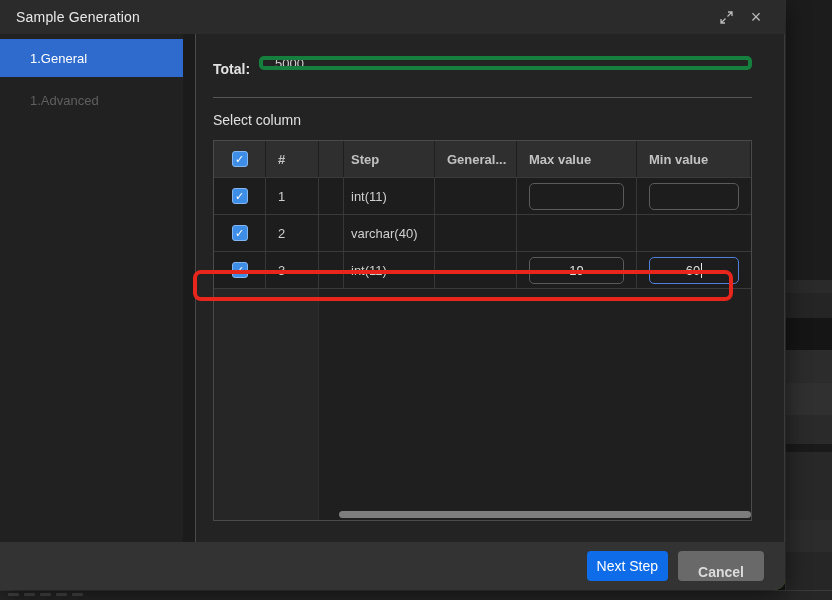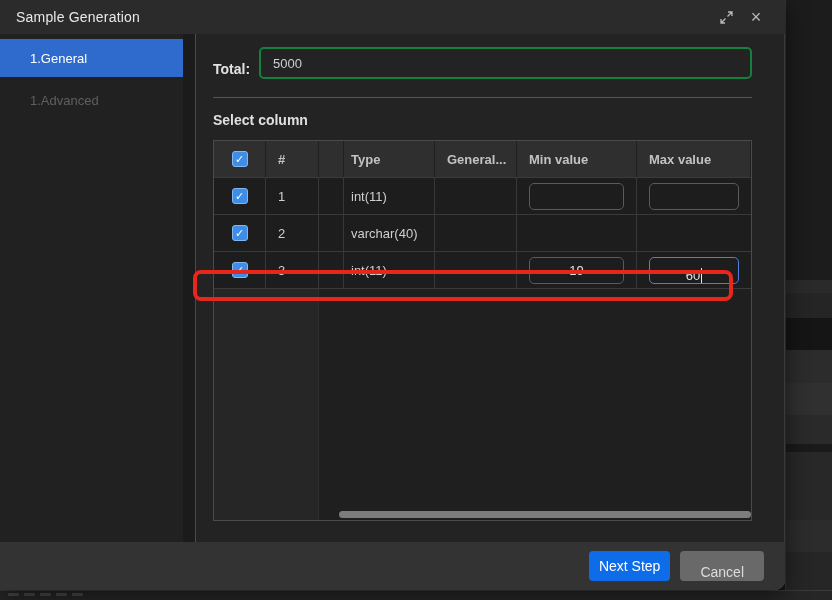--- a/index.html
+++ b/index.html
@@ -41,26 +41,26 @@
                font-size:13px; color:#5f5f5f; cursor:pointer; }
   .side-item.active { background:var(--accent-blue,#2e6bcd); color:#ffffff; }
   .side-item + .side-item { margin-top:4px; }
   .side-gap { width:13px; flex:0 0 13px; background:#1b1b1b; border-right:1px solid #4a4a4a; }
 
   
   .main { flex:1; background:#232323; padding:14px 32px 0 17px;
           border-right:1px solid #3a3a3a; position:relative; }
   .total-row { display:flex; align-items:center; height:30px; }
   .total-label { font-weight:700; color:#e2e2e2; font-size:14px;margin-top:12px; }
-  .total-input { flex:1; margin-left:9px; height:32px; background:transparent;
-                 border:2px solid #15803d; border-radius:5px; color:#cfcfcf;
+  .total-input { flex:1; margin-left:9px; height:14px; background:transparent;
+                 border:4px solid #15803d; border-radius:5px; color:#cfcfcf;
                  font-size:13px; padding:0 12px; outline:none;
                  font-family:"Liberation Sans","DejaVu Sans",sans-serif; }
   .hdivider { border:none; border-top:1px solid #555; margin:19px 0 0 0; }
-  .section-title { font-size:14px; font-weight:700; color:#e0e0e0; margin:14px 0 1px 0; }
+  .section-title { font-size:14px; font-weight:400; color:#e0e0e0; margin:14px 0 1px 0; }
 
   
   .tbl { margin-top:12px; width:539px; height:381px; border:1px solid #4a4a4a;
          background:#1d1d1d; position:relative; display:flex; flex-direction:column; }
   .trow { display:grid; grid-template-columns:52px 53px 20px 96px 82px 120px 114px;
           height:37px; flex:0 0 37px; }
   .trow.head { background:#2f2f2f; }
   .trow.head .tcell { border-right:1px solid #1f1f1f; color:#c2c2c2; font-weight:600; }
   .trow.body-row { background:#1d1d1d; border-bottom:1px solid #3a3a3a; }
   .trow.head { border-bottom:1px solid #3a3a3a; }
@@ -75,40 +75,40 @@
   
   .checkbox { width:16px; height:16px; border-radius:3px;
               background:var(--checkbox-blue,#3e8ee8); border:1px solid #84b7f1;
               color:#fff; font-size:11px; line-height:14px; text-align:center;
               cursor:pointer; font-weight:700; }
 
   
   .cell-input { width:100px; height:27px; border:1px solid #5a5a5a; border-radius:5px;
                 margin-left:0; display:flex; align-items:center; justify-content:center;
                 color:#e0e0e0; font-size:13px; cursor:text; background:transparent; }
-  .cell-input.focused { border-color:var(--focus-border,#4f7fd9);align-items:flex-end; }
+  .cell-input.focused { border-color:var(--focus-border,#4f7fd9); }
   .caret { display:inline-block; width:1px; height:15px; background:#e8e8e8; margin-left:1px; }
 
   
   .hscroll-thumb { position:absolute; left:125px; bottom:2px; width:412px; height:7px;
                    border-radius:4px; background:#7d7d7d; cursor:grab; }
 
   
   .annotation { position:absolute; left:210px; top:250px; width:540px; height:31px;
                 border:4px solid var(--annotation-red,#e8261c); border-radius:8px;
                 pointer-events:none; z-index:5; }
 
   
   .dlg-footer { flex:0 0 48px; background:#333333; border-bottom-right-radius:10px;
                 display:flex; align-items:center; justify-content:flex-end;
                 padding-right:21px; gap:10px; }
   .btn { height:30px; border:none; border-radius:4px; font-size:14px; cursor:pointer;
          font-family:"Liberation Sans","DejaVu Sans",sans-serif; }
   .btn.primary { background:var(--button-blue,#0e6ce8); color:#ffffff; padding:0 10px; }
-  .btn.secondary { background:#696969; color:#dcdcdc; padding:13px 20px; }
+  .btn.secondary { background:#696969; color:#dcdcdc; padding:13px 20px;font-weight:bold; }
 </style>
 </head>
 <body>
 
 <div class="screen">
 
   <div class="bg-right">
     <div class="bg-band" style="top:0;height:280px;background:#1c1c1c"></div>
     <div class="bg-band" style="top:280px;height:13px;background:#2a2a2a"></div>
     <div class="bg-band" style="top:293px;height:25px;background:#252525"></div>
@@ -168,24 +168,24 @@
         <div class="section-title">Select column</div>
 
         <div class="tbl">
 
           <div class="trow head">
             <div class="tcell center">
               <span class="checkbox">✓</span>
             </div>
             <div class="tcell">#</div>
             <div class="tcell"></div>
-            <div class="tcell">Type</div>
+            <div class="tcell">Step</div>
             <div class="tcell">General...</div>
+            <div class="tcell">Max value</div>
             <div class="tcell">Min value</div>
-            <div class="tcell">Max value</div>
           </div>
 
           <div class="trow body-row">
             <div class="tcell center">
               <span class="checkbox">✓</span>
             </div>
             <div class="tcell">1</div>
             <div class="tcell"></div>
             <div class="tcell">int(11)</div>
             <div class="tcell"></div>

